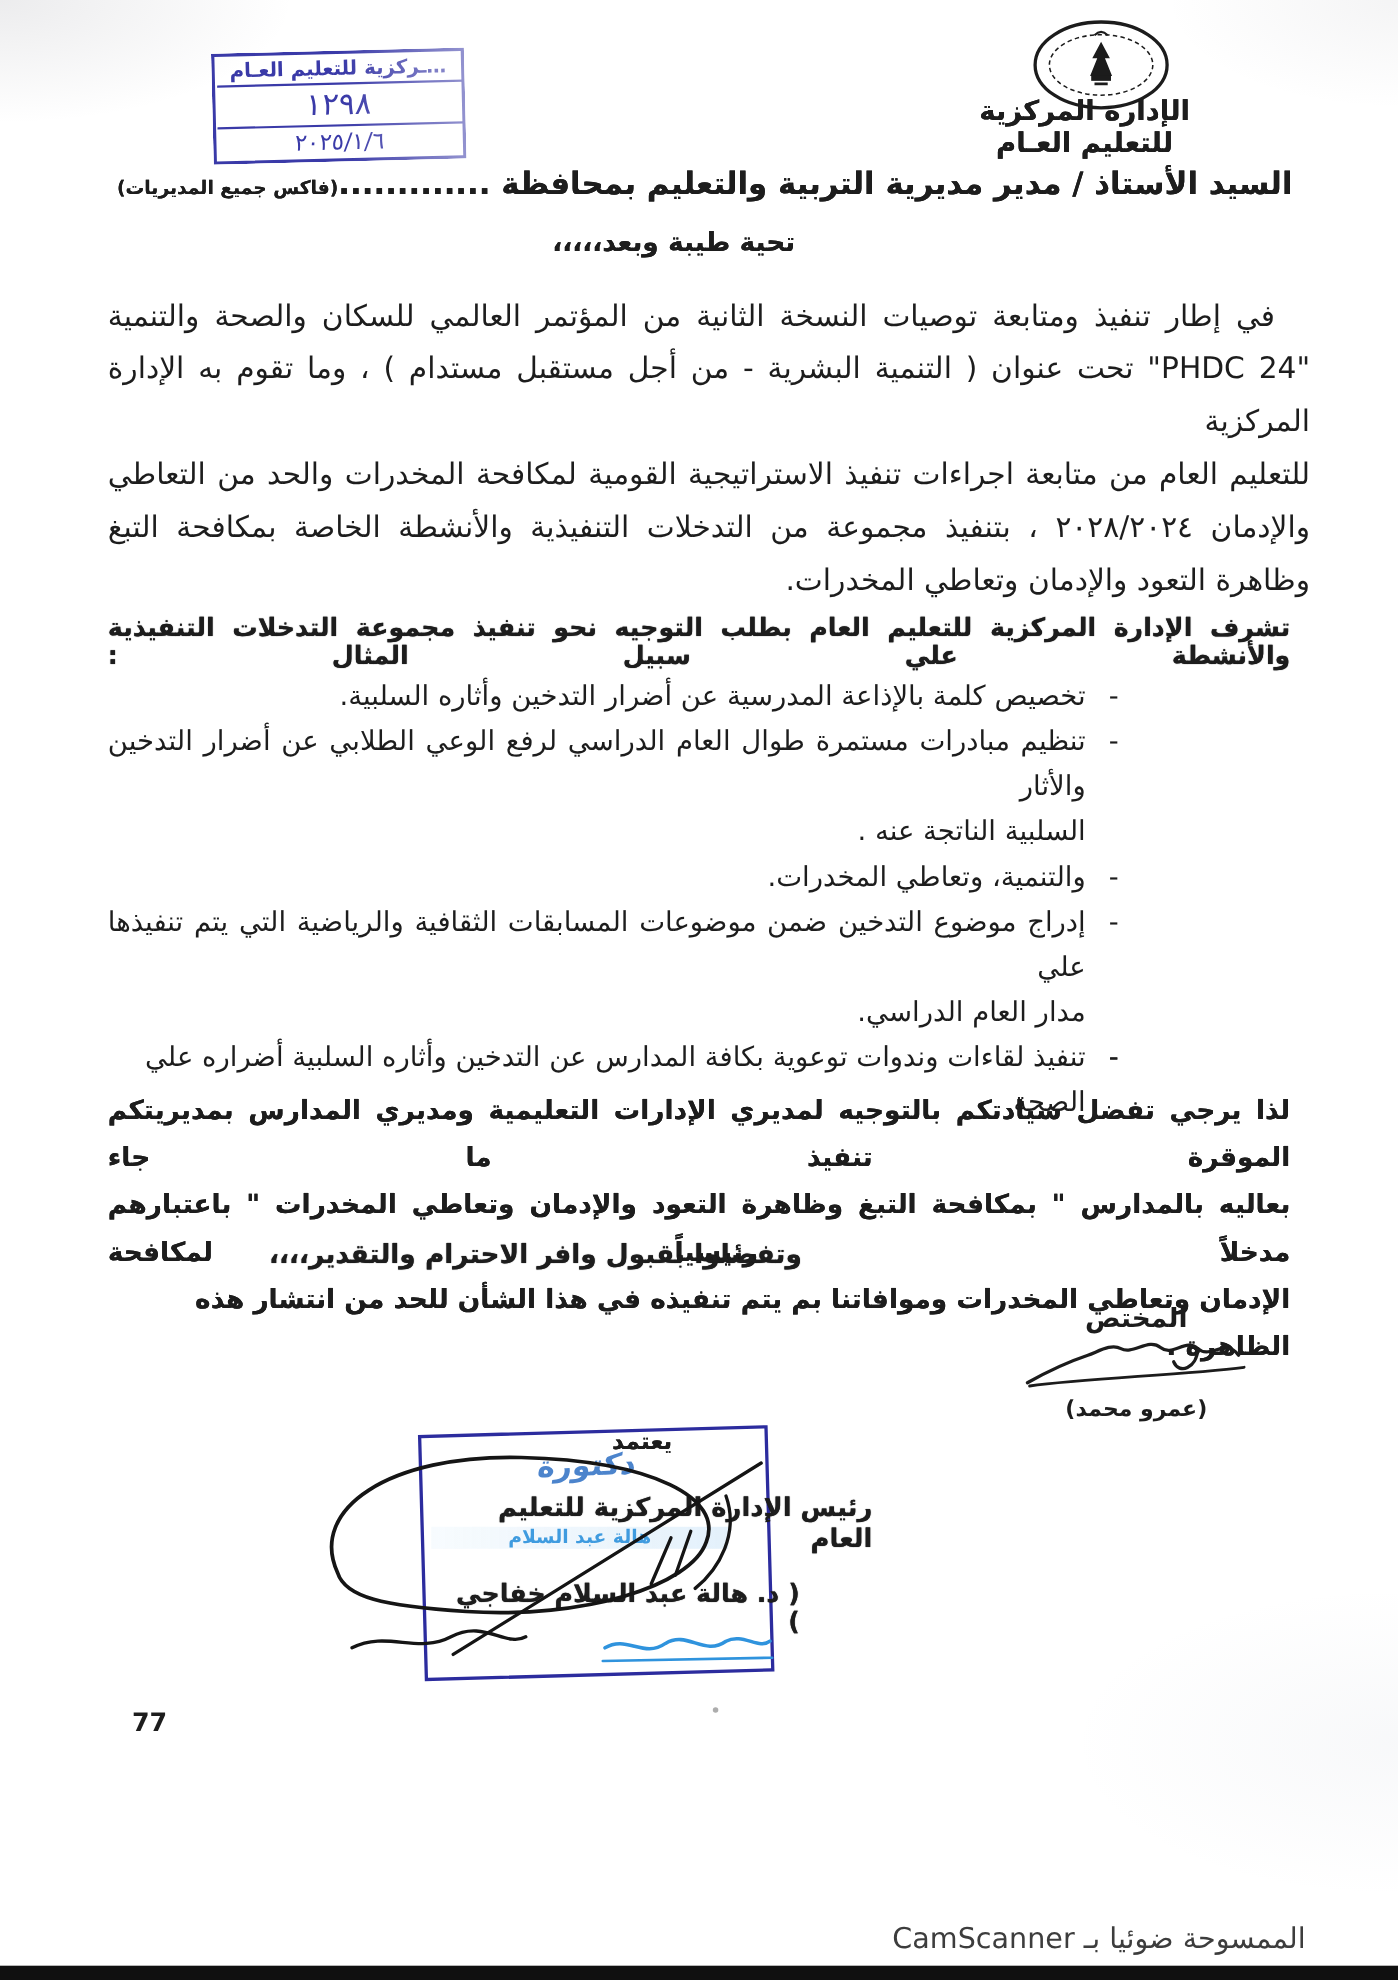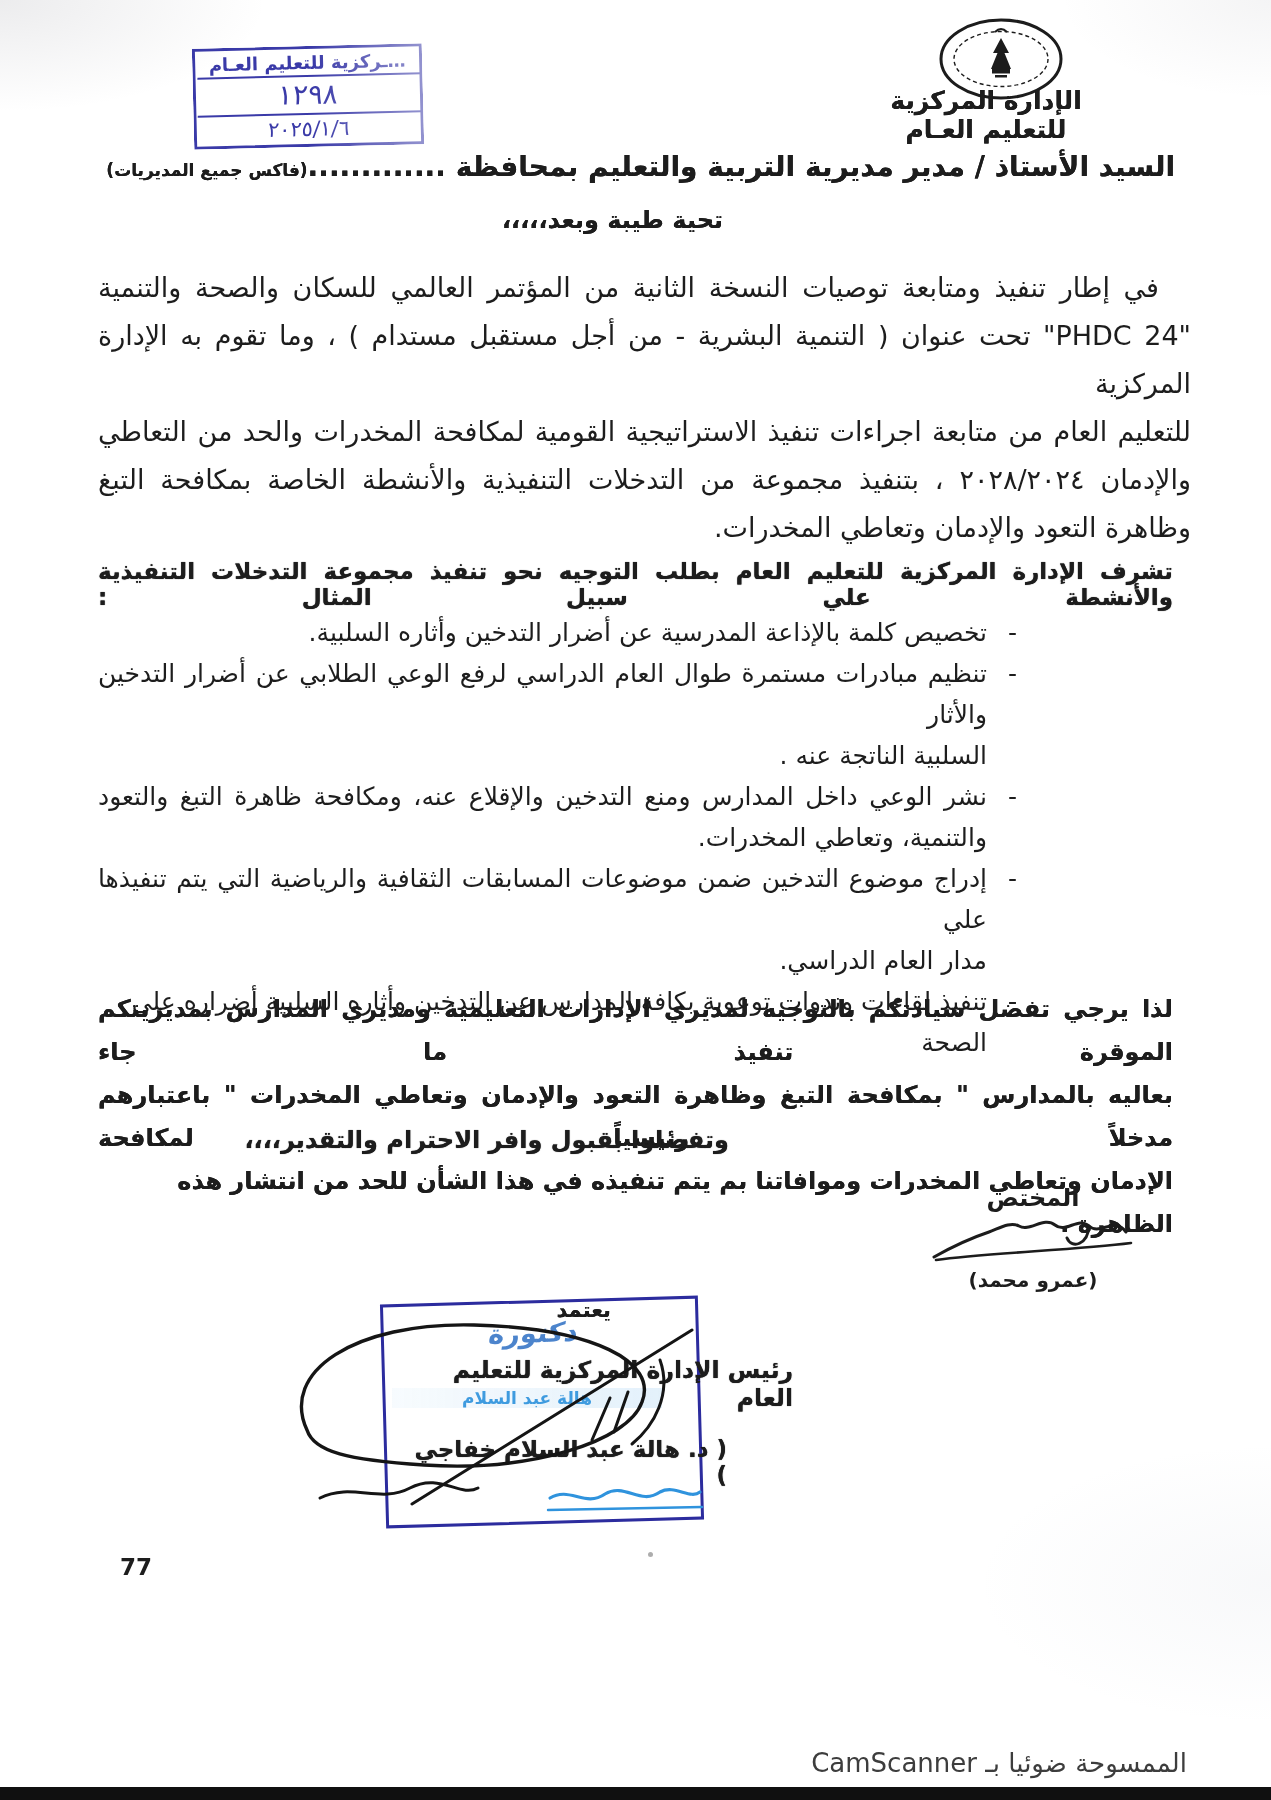--- a/index.html
+++ b/index.html
@@ -131,21 +131,20 @@
       <span class="dash">-</span>
       <div class="bl endline">تخصيص كلمة بالإذاعة المدرسية عن أضرار التدخين وأثاره السلبية.</div>
     </div>
     <div class="bullet">
       <span class="dash">-</span>
       <div class="bl just">تنظيم مبادرات مستمرة طوال العام الدراسي لرفع الوعي الطلابي عن أضرار التدخين والأثار</div>
       <div class="bl endline">السلبية الناتجة عنه .</div>
     </div>
     <div class="bullet">
       <span class="dash">-</span>
-      <div class="bl just">نشر الوعي داخل المدارس ومنع التدخين والإقلاع عنه، ومكافحة ظاهرة التبغ والتعود</div>
       <div class="bl endline">والتنمية، وتعاطي المخدرات.</div>
     </div>
     <div class="bullet">
       <span class="dash">-</span>
       <div class="bl just">إدراج موضوع التدخين ضمن موضوعات المسابقات الثقافية والرياضية التي يتم تنفيذها علي</div>
       <div class="bl endline">مدار العام الدراسي.</div>
     </div>
     <div class="bullet">
       <span class="dash">-</span>
     </div>

